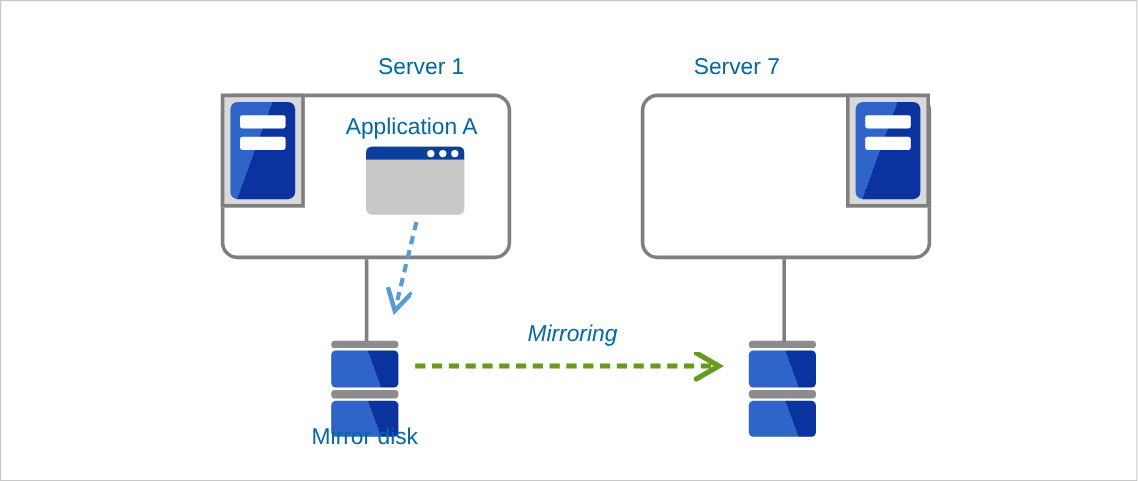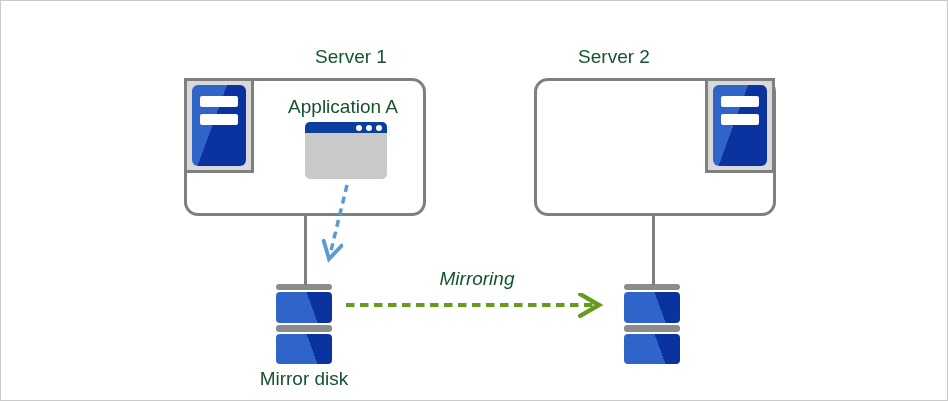--- a/index.html
+++ b/index.html
@@ -3,21 +3,21 @@
 <meta charset="utf-8">
 <style>
   html,body{margin:0;padding:0;background:#fff;}
   .canvas{
     position:relative;
     width:948px;height:401px;
     background:#ffffff;
     border:1px solid #c9c9c9;
     box-sizing:border-box;
     font-family:"Liberation Sans", sans-serif;
-    color:#14532d;
+    color:#0369a1;
     overflow:hidden;
   }
   .txt{position:absolute;white-space:nowrap;font-size:19px;line-height:22px;}
   .center{transform:translateX(-50%);}
 
   
   .server-box{
     position:absolute;
     width:242px;height:138px;
     background:#ffffff;
@@ -81,29 +81,29 @@
   }
   .disk-platter.p1{height:31px;}
   .disk-platter.p2{height:30px;}
 
   .overlay{position:absolute;left:0;top:0;width:948px;height:401px;pointer-events:none;}
 
   .server1-label{left:350px;top:45px;}
   .server2-label{left:613px;top:45px;}
   .app-label{left:342px;top:95px;}
   .mirroring-label{left:476px;top:267px;font-style:italic;}
-  .mirror-disk-label{left:303px;top:367px;}
+  .mirror-disk-label{left:303px;top:353px;}
 </style>
 </head>
 <body>
 
 <div class="canvas">
 
   <div class="txt center server1-label">Server 1</div>
-  <div class="txt center server2-label">Server 2</div>
+  <div class="txt center server2-label">Server 7</div>
 
   <div class="server-box server1-box"></div>
   <div class="server-box server2-box"></div>
 
   <div class="icon-box icon-box-1">
     <div class="tower">
       <div class="slot"></div>
       <div class="slot"></div>
     </div>
   </div>

